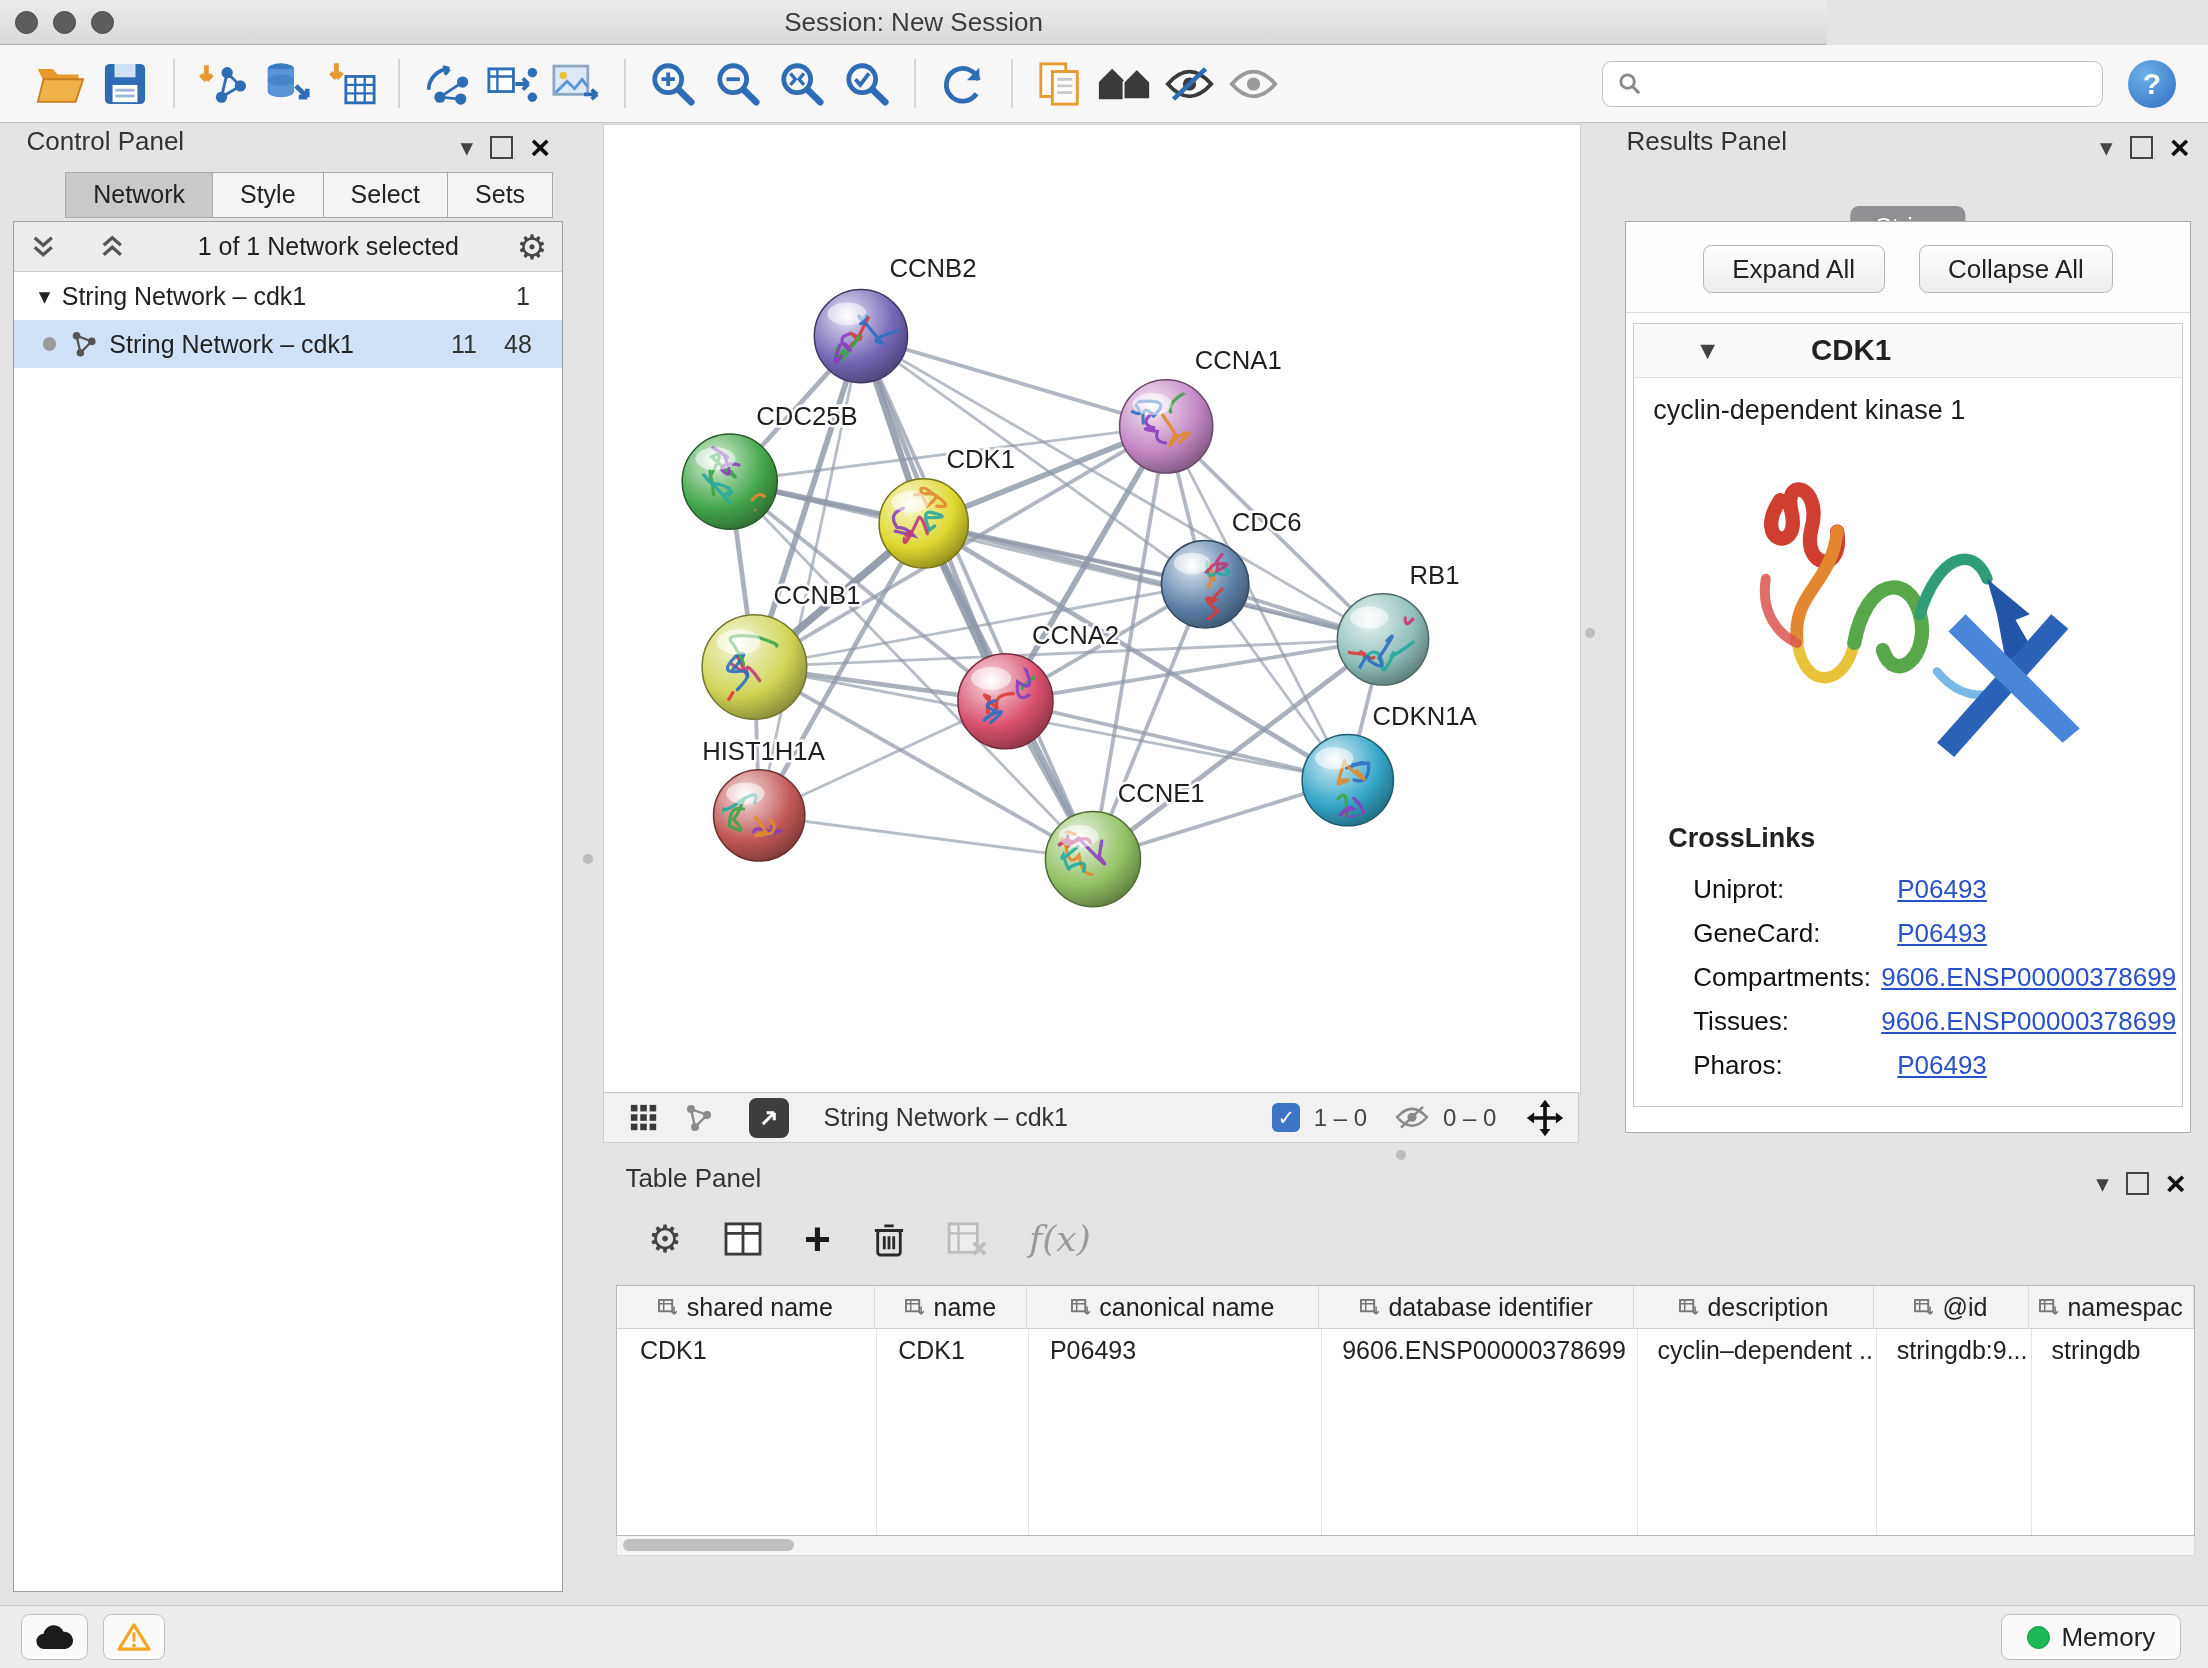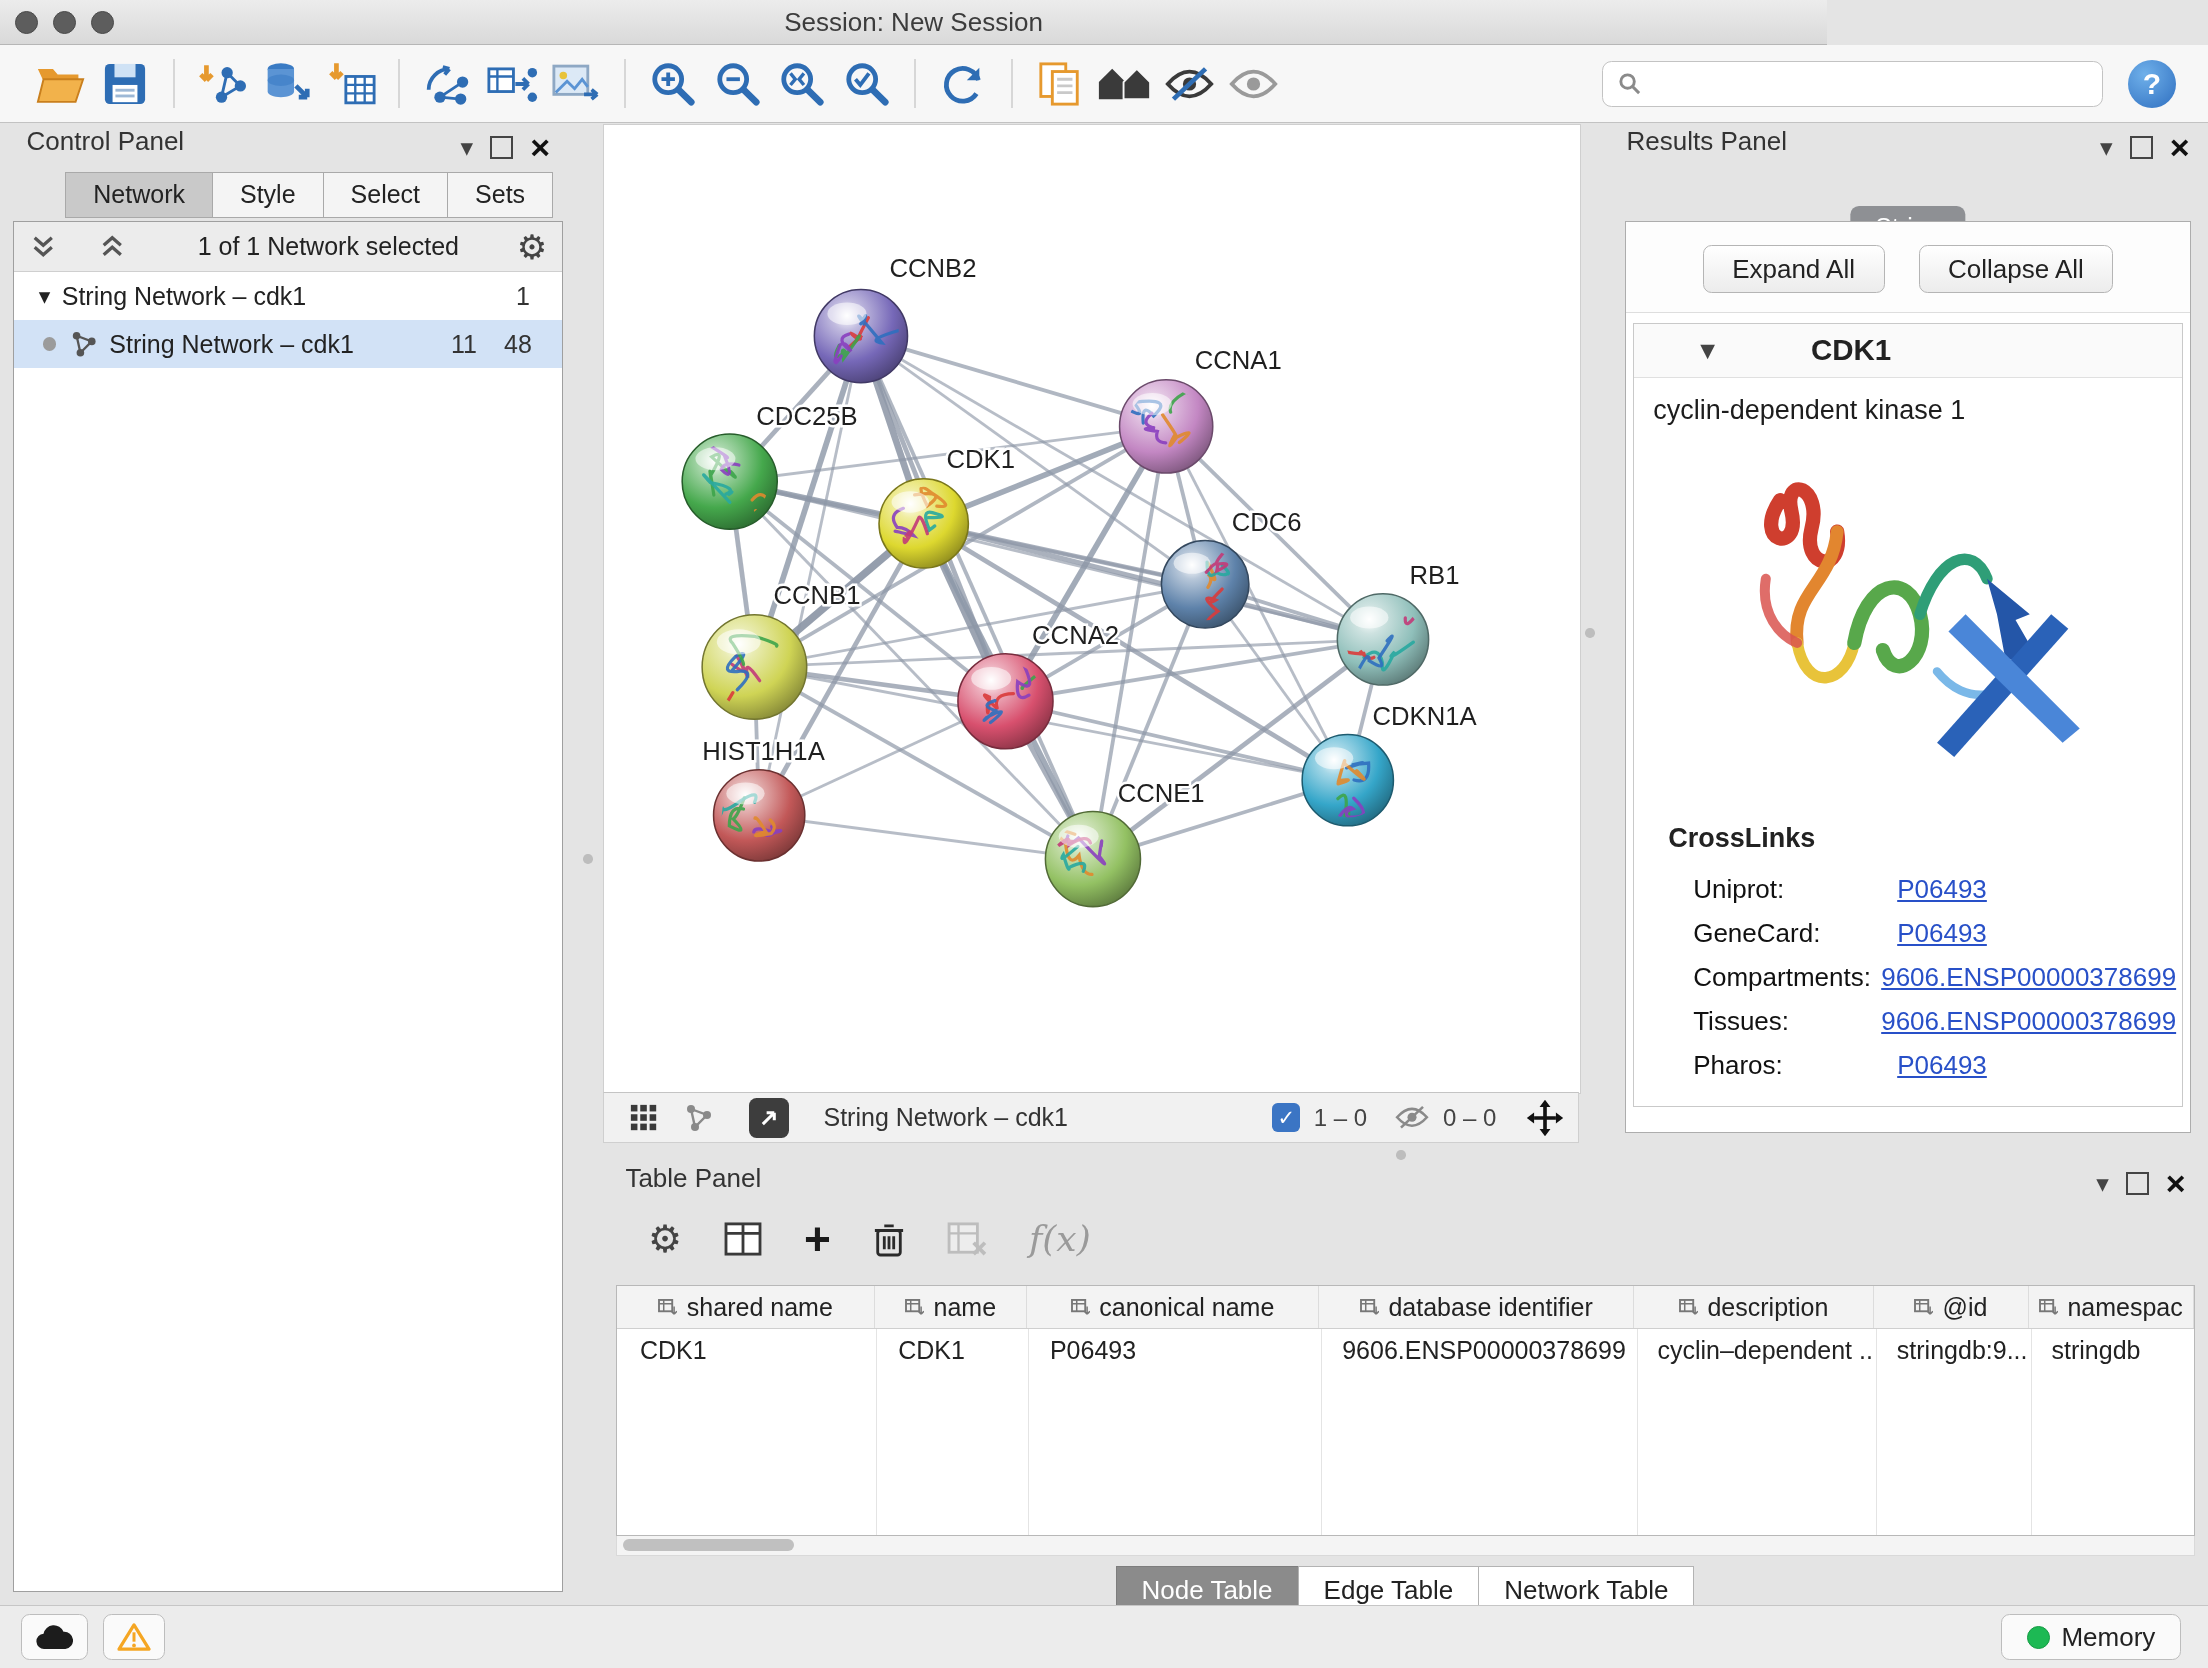--- a/index.html
+++ b/index.html
@@ -792,25 +792,20 @@
           <div class="td" style="width: 316px;">9606.ENSP00000378699</div>
           <div class="td" style="width: 240px;">cyclin–dependent ...</div>
           <div class="td" style="width: 155px;">stringdb:9...</div>
           <div class="td" style="width: 166px;">stringdb</div>
         </div>
     </div>
   </div>
   <div id="hscroll">
       <div class="thumb"></div>
     </div>
-  <div id="tp-tabs">
-    <div class="tp-tab sel">Node Table</div>
-    <div class="tp-tab">Edge Table</div>
-    <div class="tp-tab">Network Table</div>
-  </div>
 </div>
 
 <div id="statusbar">
   <div class="sb-btn">
     <svg width="38" height="27" viewBox="0 0 40 28">
         <path d="M10 26a8 8 0 01-1-16 11 11 0 0121-2 7.5 7.5 0 012 18z" fill="#1c1c1c"></path>
       </svg>
   </div>
   <div class="sb-btn">
     <svg width="34" height="30" viewBox="0 0 36 32">

